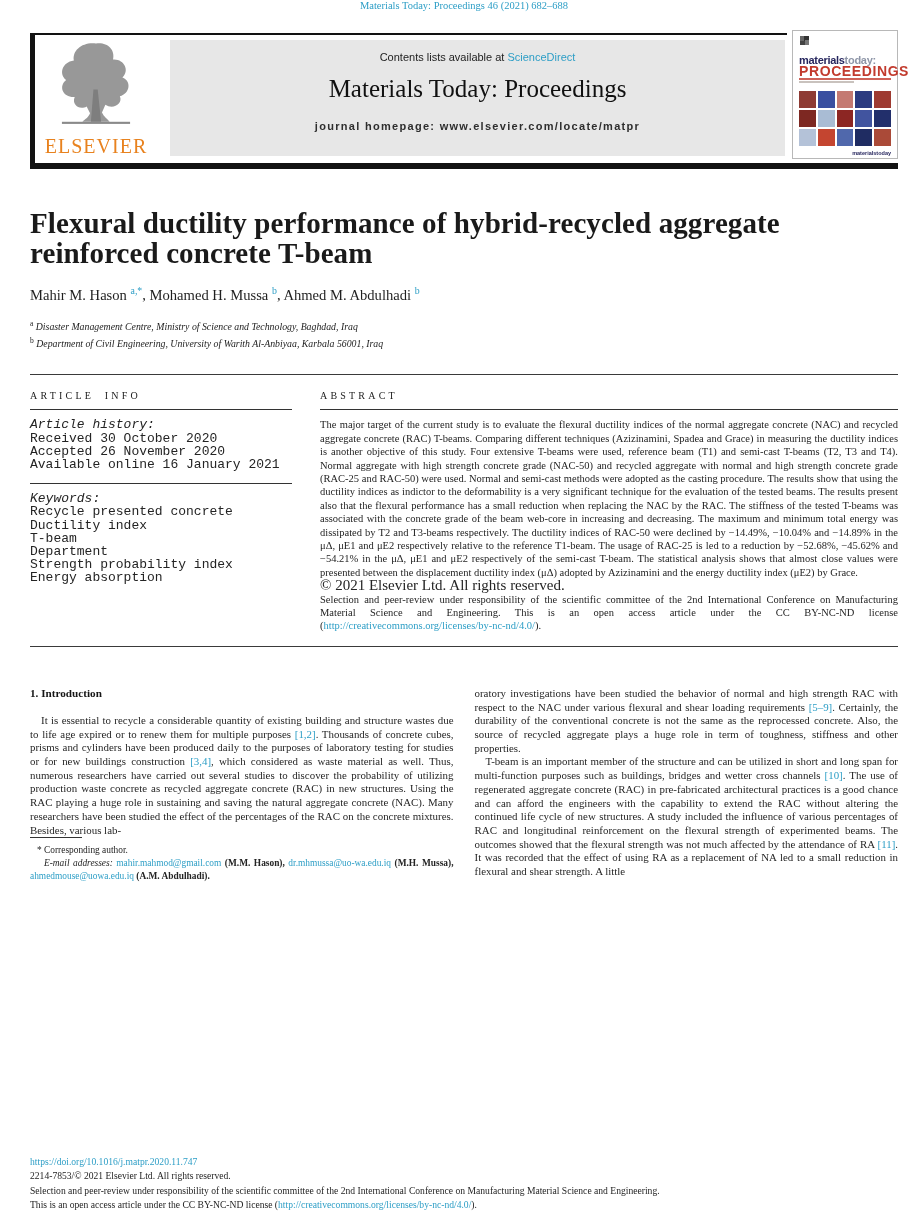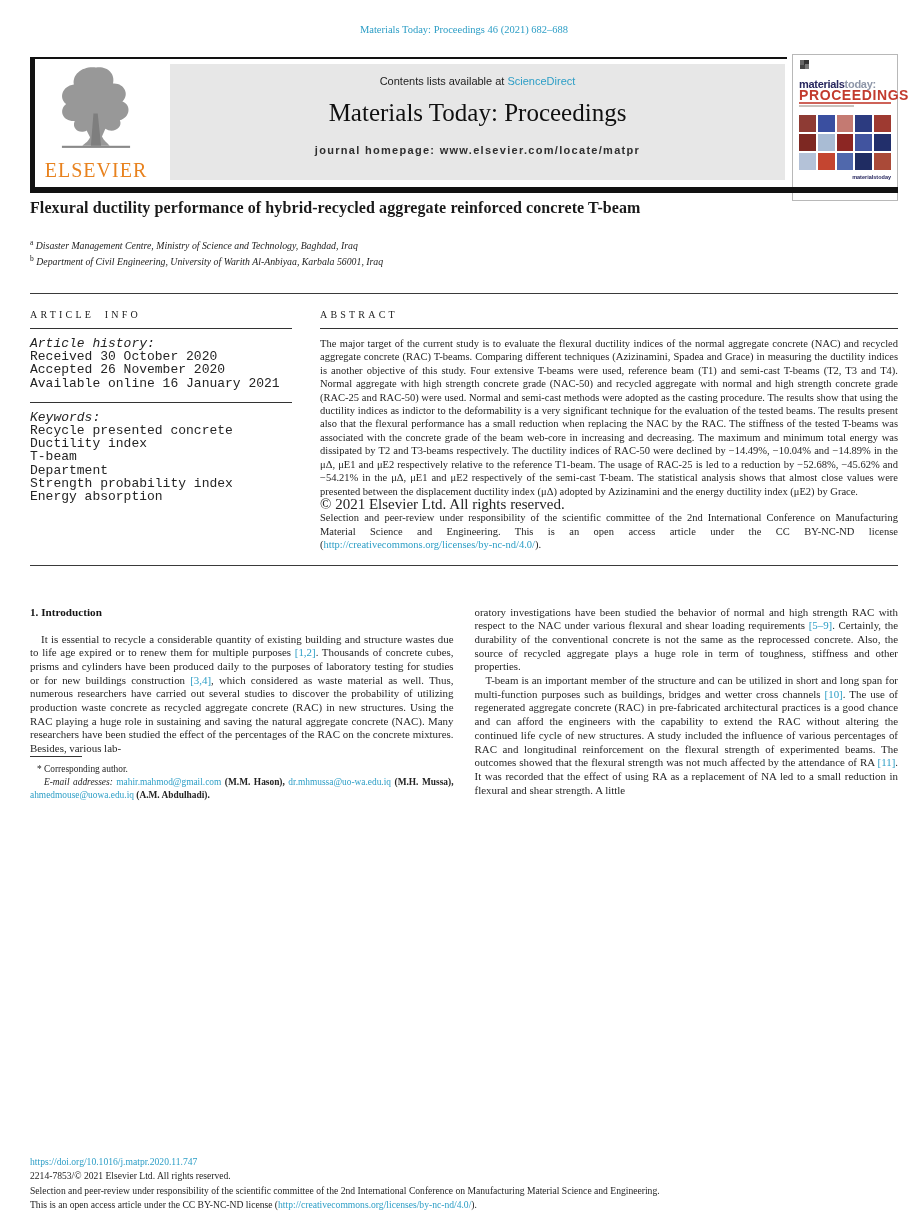--- a/index.html
+++ b/index.html
@@ -5,54 +5,54 @@
   :root{
     --accent:#2D9EC6; --orange:#E8821E; --banner_gray:#E7E7E7; --ink:#121212;
     --body_text:#2B2B2B; --rule_dark:#3A3A3A; --cover_navy:#26265E;
     --cover_today:#8E96A8; --cover_red:#C23B2E;
   }
   *{margin:0;padding:0;box-sizing:border-box;}
   html,body{background:#fff;}
   .page{position:relative;width:917px;height:1223px;background:#ffffff;overflow:hidden;
         font-family:"Liberation Serif",serif;color:var(--body_text);
         padding-left:30px;padding-right:19px;}
-  .journal-ref{padding-top:24px;text-align:center;font-size:10.5px;color:var(--accent);}
+  .journal-ref{text-align:center;font-size:10.5px;color:var(--accent);}
   
   .header{position:relative;height:136px;margin-top:22px;}
   .hdr-topline{position:absolute;left:0;top:0;width:757px;height:2px;background:var(--ink);}
   .hdr-leftbar{position:absolute;left:0;top:0;width:5px;height:136px;background:var(--ink);}
   .hdr-thickbar{position:absolute;left:0;bottom:0;width:100%;height:6px;background:var(--ink);}
   .hdr-logo{position:absolute;left:2px;top:7px;width:128px;height:122px;text-align:center;}
   .elsevier-text{font-size:20px;color:var(--orange);letter-spacing:1px;line-height:20px;}
   .hdr-banner{position:absolute;left:140px;top:7px;width:615px;height:116px;background:var(--banner_gray);}
   .banner-contents{padding-top:11px;text-align:center;font-family:"Liberation Sans",sans-serif;
                    font-size:11px;color:#222;}
   .banner-title{text-align:center;font-size:25px;margin-top:12px;color:#101010;}
   .banner-homepage{text-align:center;font-family:"Liberation Sans",sans-serif;font-size:11px;
                    letter-spacing:1.3px;margin-top:17px;font-weight:bold;color:#2e2e2e;}
   .link{color:var(--accent);text-decoration:none;}
   
-  .hdr-cover{position:absolute;right:0;top:-3px;width:106px;height:147px;background:#fff;
+  .hdr-cover{position:absolute;right:0;top:-3px;width:106px;height:129px;background:#fff;
              border:1px solid #b8b8b8;padding:5px 6px;}
   .cover-mark{width:9px;height:9px;margin-left:1px;
               background:conic-gradient(#333 0 25%,#777 0 50%,#444 0 75%,#666 0);}
   .cover-title{margin-top:10px;font-family:"Liberation Sans",sans-serif;font-weight:bold;
                font-size:11px;line-height:11px;letter-spacing:-0.3px;}
   .cover-title .m{color:var(--cover_navy);}
   .cover-title .t{color:var(--cover_today);}
   .cover-proceedings{font-family:"Liberation Sans",sans-serif;font-weight:bold;font-size:14px;
                      color:var(--cover_red);letter-spacing:0.6px;line-height:10px;}
   .cover-redline{height:1.5px;background:var(--cover_red);margin:2px 0 1px;opacity:0.8;}
   .cover-subline{height:2px;width:60%;background:#c9c2bd;margin-bottom:8px;}
   .cover-grid{display:grid;grid-template-columns:repeat(5,1fr);gap:2px;}
   .cover-grid div{height:17px;}
   .cover-foot{text-align:right;font-family:"Liberation Sans",sans-serif;font-weight:bold;
               font-size:5.5px;color:var(--cover_navy);margin-top:4px;}
   
-  .title{font-size:16px;line-height:29.5px;font-weight:600;color:#1a1a1a;
+  .title{margin-top:40px;font-size:29px;line-height:29.5px;font-weight:600;color:#1a1a1a;
          width:840px;letter-spacing:0.1px;}
   .authors{margin-top:17px;font-size:14.6px;color:#1f1f1f;}
   .authors .sup{color:var(--accent);font-size:9.8px;vertical-align:super;}
   .affils{margin-top:13px;font-size:9.8px;line-height:13.5px;font-style:italic;color:#222;}
   .affils .sup{font-size:7.5px;vertical-align:super;font-style:normal;}
   .rule-full{border:none;border-top:1px solid var(--rule_dark);margin-top:24px;}
   
   .frontmatter{display:flex;padding-top:15px;}
   .fm-left{width:262px;flex:none;margin-right:28px;}
   .fm-right{flex:1;}
@@ -130,20 +130,23 @@
         <div style="background: rgb(170, 74, 56);"></div>
       </div>
       <div class="cover-foot">materialstoday</div>
     </div>
 
     <div class="hdr-thickbar"></div>
   </div>
 
   <h1 class="title">Flexural ductility performance of hybrid-recycled aggregate reinforced concrete T-beam</h1>
 
+  <div class="authors">
+    <span><span>Mahir M. Hason</span> <span class="sup">a,*</span><span>, </span></span><span><span>Mohamed H. Mussa</span> <span class="sup">b</span><span>, </span></span><span><span>Ahmed M. Abdulhadi</span> <span class="sup">b</span></span>
+  </div>
 
   <div class="affils">
     <div><span class="sup">a</span> <span>Disaster Management Centre, Ministry of Science and Technology, Baghdad, Iraq</span></div>
     <div><span class="sup">b</span> <span>Department of Civil Engineering, University of Warith Al-Anbiyaa, Karbala 56001, Iraq</span></div>
   </div>
 
   <hr class="rule-full">
 
   <div class="frontmatter">
     <div class="fm-left">

